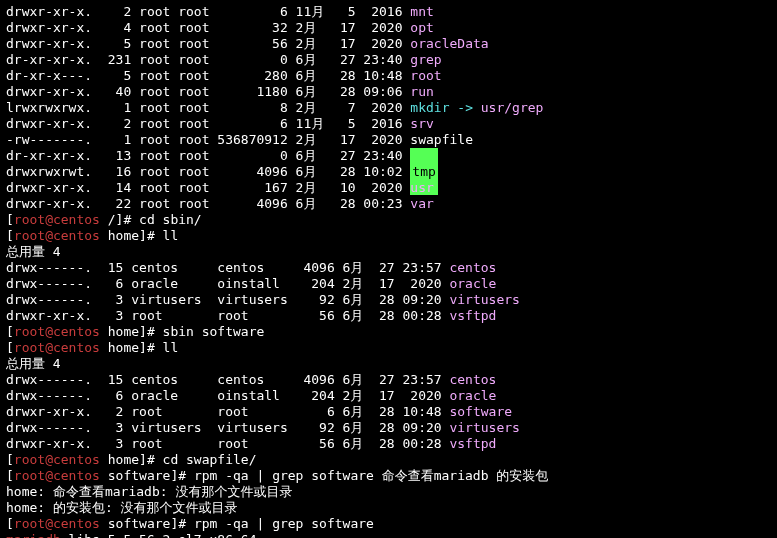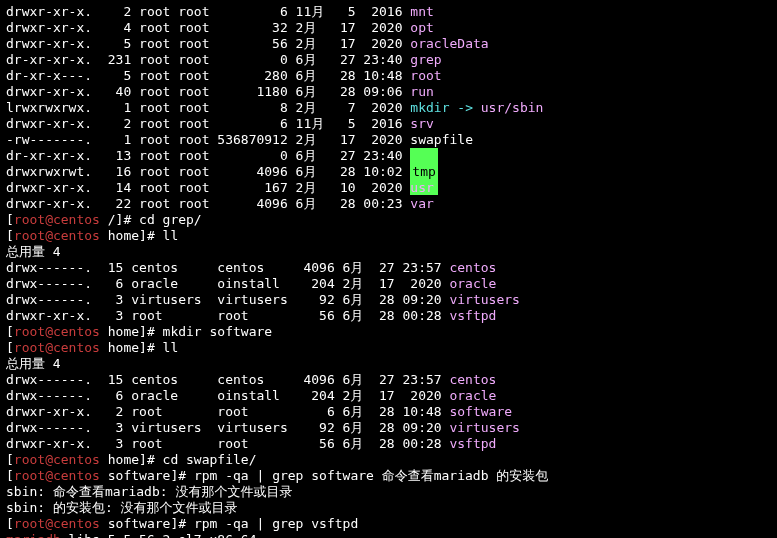--- a/index.html
+++ b/index.html
@@ -28,42 +28,42 @@
 </style>
 </head>
 <body>
 
 <pre id="term"><span class="row"></span>drwxr-xr-x.    2 root root         6 11月   5  2016 <span class="bl">mnt</span>
 <span class="row"></span>drwxr-xr-x.    4 root root        32 2月   17  2020 <span class="bl">opt</span>
 <span class="row"></span>drwxr-xr-x.    5 root root        56 2月   17  2020 <span class="bl">oracleData</span>
 <span class="row"></span>dr-xr-xr-x.  231 root root         0 6月   27 23:40 <span class="bl">grep</span>
 <span class="row"></span>dr-xr-x---.    5 root root       280 6月   28 10:48 <span class="bl">root</span>
 <span class="row"></span>drwxr-xr-x.   40 root root      1180 6月   28 09:06 <span class="bl">run</span>
-<span class="row"></span>lrwxrwxrwx.    1 root root         8 2月    7  2020 <span class="cy">mkdir</span><span class="cy"> -&gt; </span><span class="bl">usr/sbin</span>
+<span class="row"></span>lrwxrwxrwx.    1 root root         8 2月    7  2020 <span class="cy">mkdir</span><span class="cy"> -&gt; </span><span class="bl">usr/grep</span>
 <span class="row"></span>drwxr-xr-x.    2 root root         6 11月   5  2016 <span class="bl">srv</span>
 <span class="row"></span>-rw-------.    1 root root 536870912 2月   17  2020 <span class="w">swapfile</span>
 <span class="row"></span>dr-xr-xr-x.   13 root root         0 6月   27 23:40 <span class="bl">sys</span>
 <span class="row"></span>drwxrwxrwt.   16 root root      4096 6月   28 10:02 <span class="tmpbg">tmp</span>
 <span class="row"></span>drwxr-xr-x.   14 root root       167 2月   10  2020 <span class="bl">usr</span>
 <span class="row"></span>drwxr-xr-x.   22 root root      4096 6月   28 00:23 <span class="bl">var</span>
-[<span class="rd">root</span><span class="rd">@</span><span class="rd">centos</span> <span class="w">/</span>]# <span class="w">cd grep/</span>
+[<span class="rd">root</span><span class="rd">@</span><span class="rd">centos</span> <span class="w">/</span>]# <span class="w">cd sbin/</span>
 [<span class="rd">root</span><span class="rd">@</span><span class="rd">centos</span> <span class="w">home</span>]# <span class="w">ll</span>
 <span class="w">总用量 4</span>
 drwx------.  15 centos     centos     4096 6月  27 23:57 <span class="bl">centos</span>
 drwx------.   6 oracle     oinstall    204 2月  17  2020 <span class="bl">oracle</span>
 drwx------.   3 virtusers  virtusers    92 6月  28 09:20 <span class="bl">virtusers</span>
 drwxr-xr-x.   3 root       root         56 6月  28 00:28 <span class="bl">vsftpd</span>
-[<span class="rd">root</span><span class="rd">@</span><span class="rd">centos</span> <span class="w">home</span>]# <span class="w">mkdir software</span>
+[<span class="rd">root</span><span class="rd">@</span><span class="rd">centos</span> <span class="w">home</span>]# <span class="w">sbin software</span>
 [<span class="rd">root</span><span class="rd">@</span><span class="rd">centos</span> <span class="w">home</span>]# <span class="w">ll</span>
 <span class="w">总用量 4</span>
 drwx------.  15 centos     centos     4096 6月  27 23:57 <span class="bl">centos</span>
 drwx------.   6 oracle     oinstall    204 2月  17  2020 <span class="bl">oracle</span>
 drwxr-xr-x.   2 root       root          6 6月  28 10:48 <span class="bl">software</span>
 drwx------.   3 virtusers  virtusers    92 6月  28 09:20 <span class="bl">virtusers</span>
 drwxr-xr-x.   3 root       root         56 6月  28 00:28 <span class="bl">vsftpd</span>
 [<span class="rd">root</span><span class="rd">@</span><span class="rd">centos</span> <span class="w">home</span>]# <span class="w">cd swapfile/</span>
 [<span class="rd">root</span><span class="rd">@</span><span class="rd">centos</span> <span class="w">software</span>]# <span class="w">rpm -qa | grep software 命令查看mariadb 的安装包</span>
-<span class="w">sbin: 命令查看mariadb: 没有那个文件或目录</span>
-<span class="w">sbin: 的安装包: 没有那个文件或目录</span>
-[<span class="rd">root</span><span class="rd">@</span><span class="rd">centos</span> <span class="w">software</span>]# <span class="w">rpm -qa | grep vsftpd</span>
+<span class="w">home: 命令查看mariadb: 没有那个文件或目录</span>
+<span class="w">home: 的安装包: 没有那个文件或目录</span>
+[<span class="rd">root</span><span class="rd">@</span><span class="rd">centos</span> <span class="w">software</span>]# <span class="w">rpm -qa | grep software</span>
 <span class="rd">mariadb</span><span class="w">-libs-5.5.56-2.el7.x86_64</span>
 [ ]# 
 </pre>
 
 </body></html>

